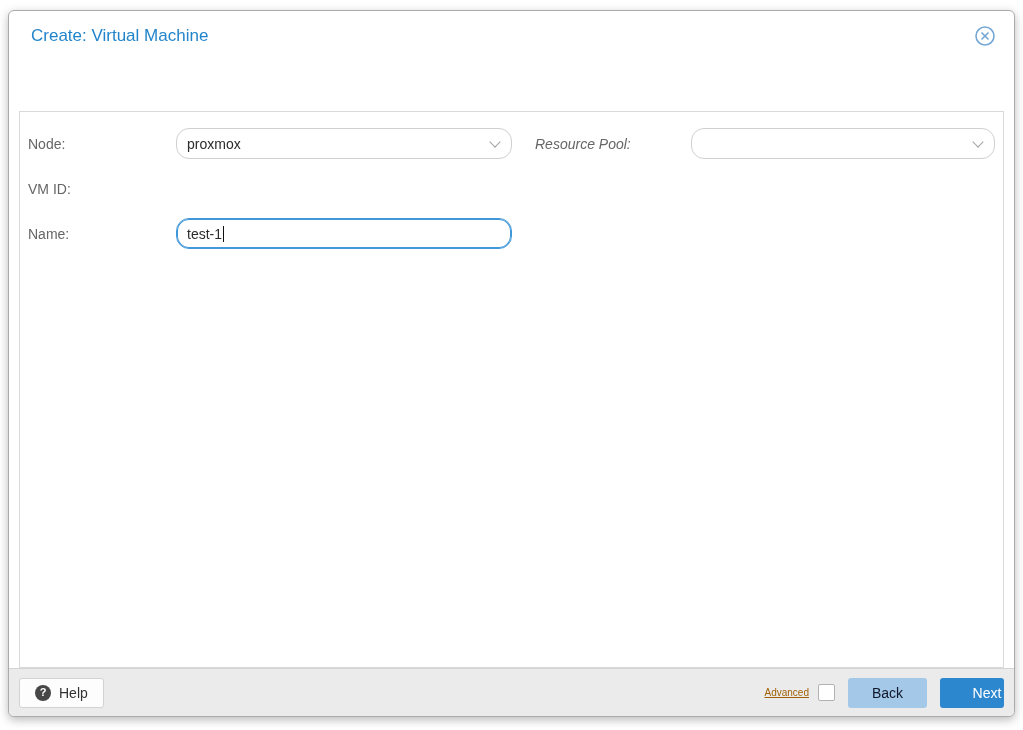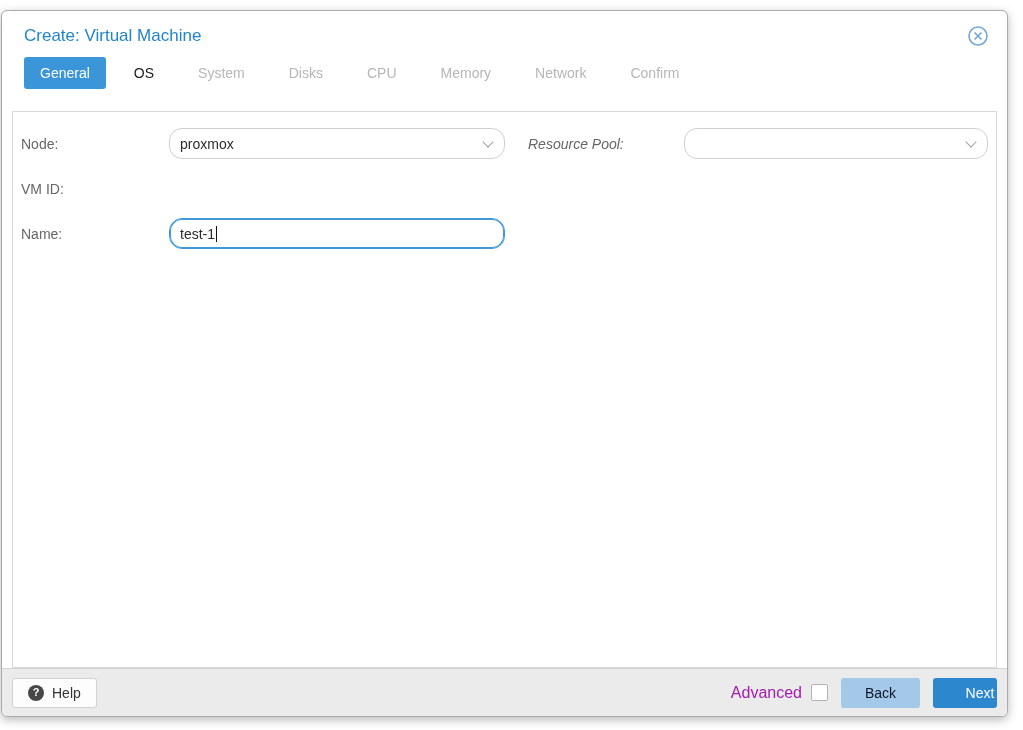--- a/index.html
+++ b/index.html
@@ -1,19 +1,19 @@
 <!DOCTYPE html>
 <html><head>
 <meta charset="utf-8">
 <style>
   * { margin:0; padding:0; box-sizing:border-box; }
   html,body { width:1023px; height:730px; background:#fff; font-family:"Liberation Sans","DejaVu Sans",sans-serif; overflow:hidden; }
 
   .window {
-    position:absolute; left:1px; top:10px; width:1007px; height:707px;
+    position:absolute; left:8px; top:10px; width:1007px; height:707px;
     background:#fff; border:1px solid #ababab; border-radius:6px;
     box-shadow:0 3px 10px rgba(60,60,60,.35);
   }
 
   
   .titlebar { display:flex; align-items:center; padding:14px 18px 0 22px; }
   .title { color:#2285cb; font-size:17px; }
   .close-btn { margin-left:auto; width:22px; height:22px; cursor:pointer; display:flex; align-items:center; justify-content:center; }
 
   
@@ -51,21 +51,21 @@
   .chev-s.down { transform:rotate(45deg); margin-bottom:3px; }
 
   
   .footer {
     position:absolute; left:0; right:0; bottom:0; height:48px;
     background:#ebebeb; border-top:1px solid #d4d4d4; border-radius:0 0 6px 6px;
     display:flex; align-items:center; padding:0 10px;
   }
   .help-btn { display:inline-flex; align-items:center; gap:8px; background:#fdfdfd; border:1px solid #d2d2d2; border-radius:3px; height:30px; padding:0 15px; font-size:14px; color:#333; cursor:pointer; }
   .help-ico { width:16px; height:16px; border-radius:50%; background:#474747; color:#fff; font-size:11px; font-weight:bold; display:flex; align-items:center; justify-content:center; line-height:1; }
-  .adv-label { margin-left:auto; color:#a21caf; font-size:16px; }
+  .adv-label { margin-left:auto; color:#a16207; font-size:10px;text-decoration:underline; }
   .adv-check { width:17px; height:17px; border:1px solid #b2b2b2; background:#fff; border-radius:2px; margin:0 13px 0 9px; cursor:pointer; }
   .btn { height:30px; border-radius:3px; font-size:14px; display:flex; align-items:center; justify-content:center; cursor:pointer; }
   .btn-back { width:79px; background:#a4c8e8; color:#0f172a; margin-right:13px; cursor:default; }
   .btn-next { width:64px; background:#2d87cf; color:#fff;padding-left:30px; }
 </style>
 </head>
 <body>
 
 <div class="window">
 
@@ -73,30 +73,20 @@
     <span class="title">Create: Virtual Machine</span>
     <span class="close-btn">
       <svg width="22" height="22" viewBox="0 0 22 22">
         <circle cx="11" cy="11" r="9" fill="none" stroke="#74a7d4" stroke-width="1.6"></circle>
         <line x1="7.5" y1="7.5" x2="14.5" y2="14.5" stroke="#74a7d4" stroke-width="1.6"></line>
         <line x1="14.5" y1="7.5" x2="7.5" y2="14.5" stroke="#74a7d4" stroke-width="1.6"></line>
       </svg>
     </span>
   </div>
 
-  <div class="tabbar">
-    <span class="tab active">General</span>
-    <span class="tab">OS</span>
-    <span class="tab disabled">System</span>
-    <span class="tab disabled">Disks</span>
-    <span class="tab disabled">CPU</span>
-    <span class="tab disabled">Memory</span>
-    <span class="tab disabled">Network</span>
-    <span class="tab disabled">Confirm</span>
-  </div>
 
   <div class="panelbody">
     <div class="form">
 
       <div class="col-left">
         <div class="row">
           <span class="flabel">Node:</span>
           <div class="field">
             <span>proxmox</span>
             <span class="trigger">

